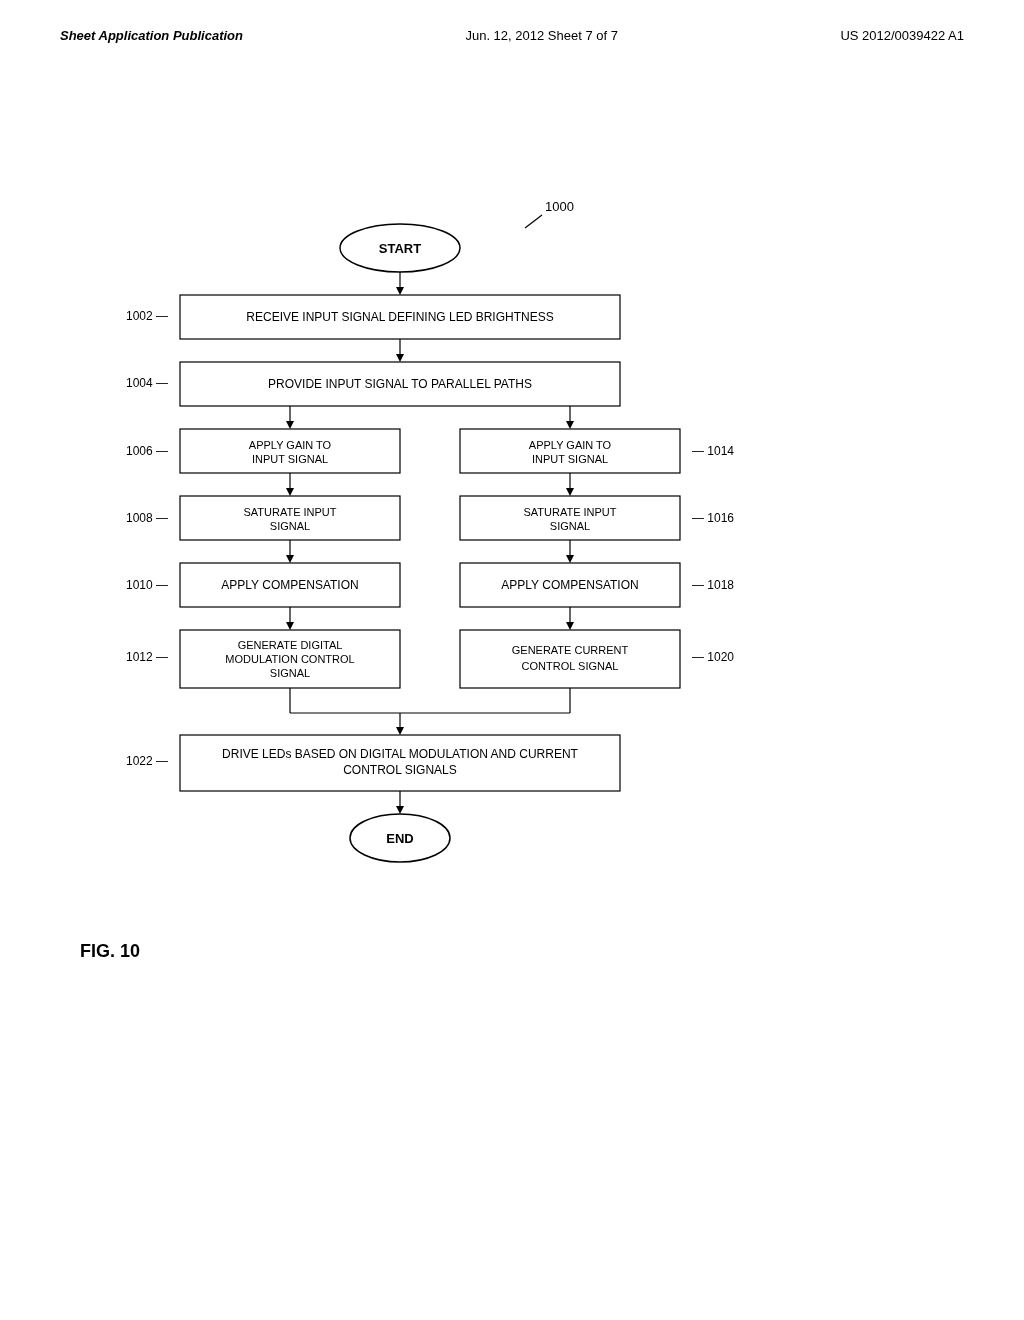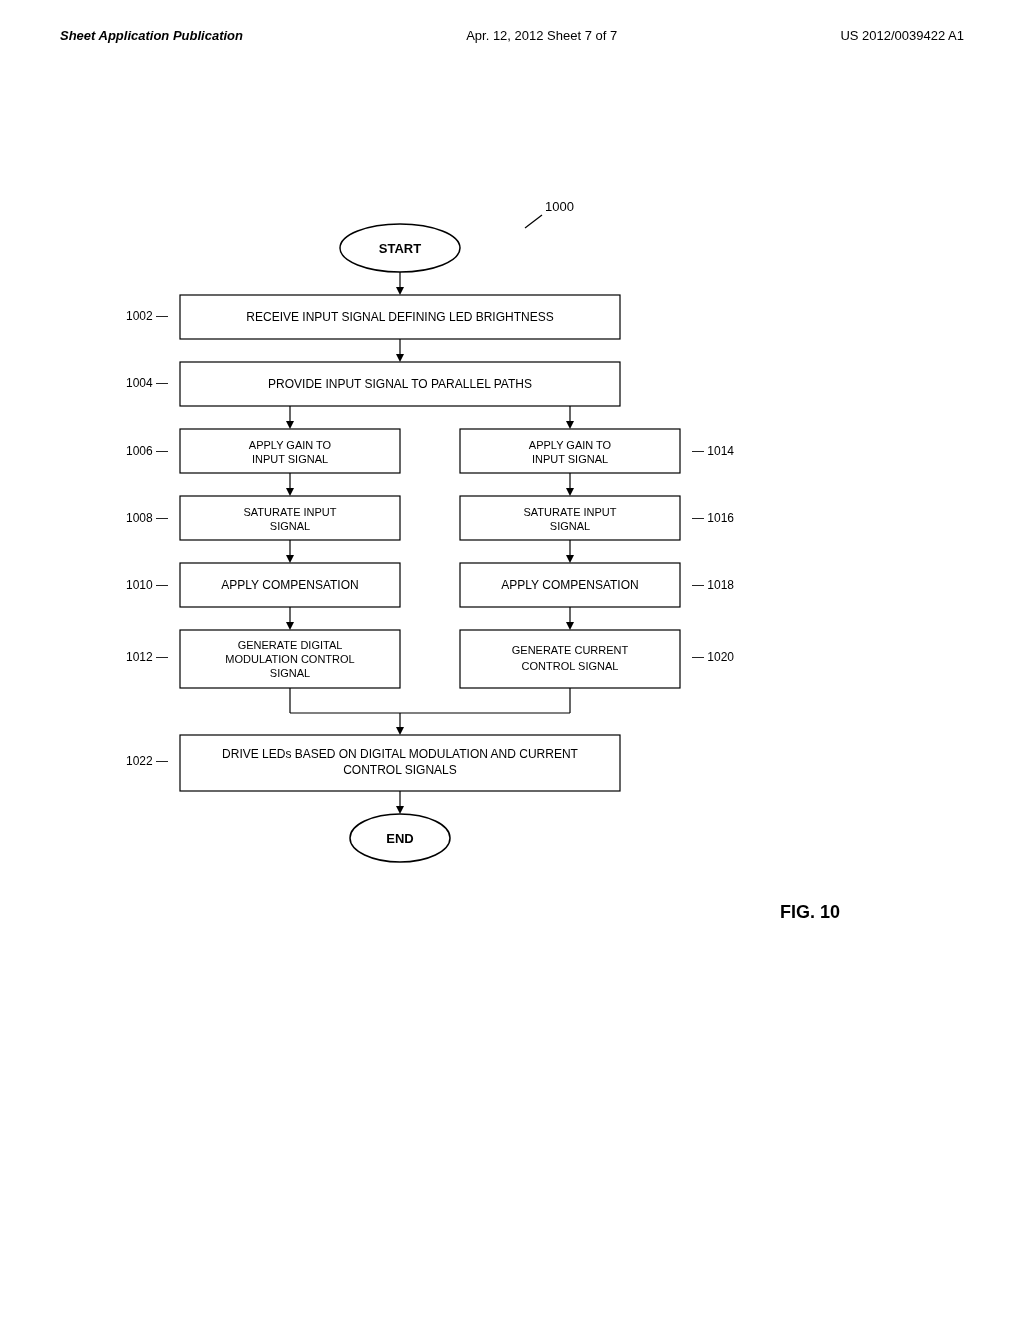--- a/index.html
+++ b/index.html
@@ -34,22 +34,22 @@
     .header-right {
       font-size: 13px;
     }
 
     
     .diagram-container {
       position: relative;
       width: 100%;
       padding: 60px 80px 40px 80px;
       display: flex;
-      flex-direction: row;
-      align-items: flex-end;
+      flex-direction: column;
+      align-items: flex-start;
     }
 
     
     .flowchart {
       width: 700px;
       position: relative;
     }
 
     
     .fig-caption {
@@ -61,21 +61,21 @@
 
     svg text {
       font-family: Arial, Helvetica, sans-serif;
     }
   </style>
 </head>
 <body>
 
 <div class="page-header">
   <span class="header-left">Sheet Application Publication</span>
-  <span class="header-center">Apr. 12, 2012  Sheet 7 of 7</span>
+  <span class="header-center">Jun. 12, 2012  Sheet 7 of 7</span>
   <span class="header-right">US 2012/0039422 A1</span>
 </div>
 
 <div class="diagram-container">
   <svg class="flowchart" width="700" height="820" viewBox="0 0 700 820">
 
     <text x="465" y="108" font-size="13">1000</text>
 
     <line x1="462" y1="112" x2="445" y2="125" stroke="#000" stroke-width="1.2"></line>
 

